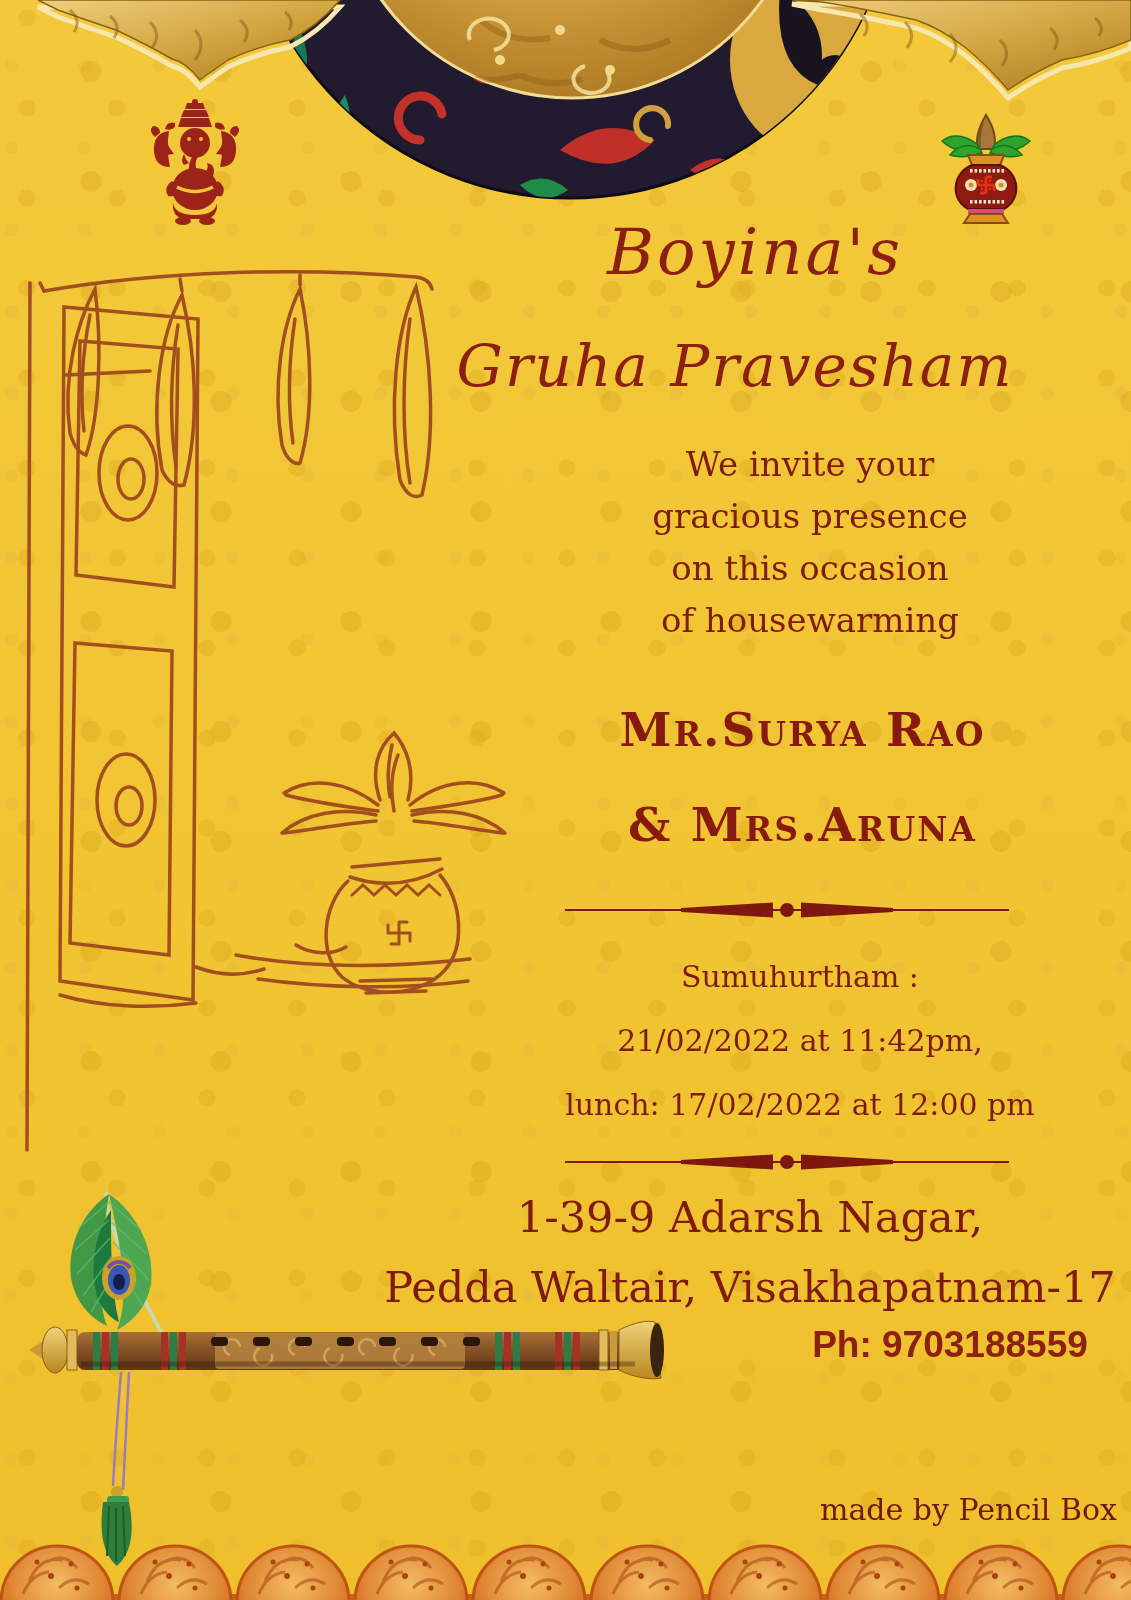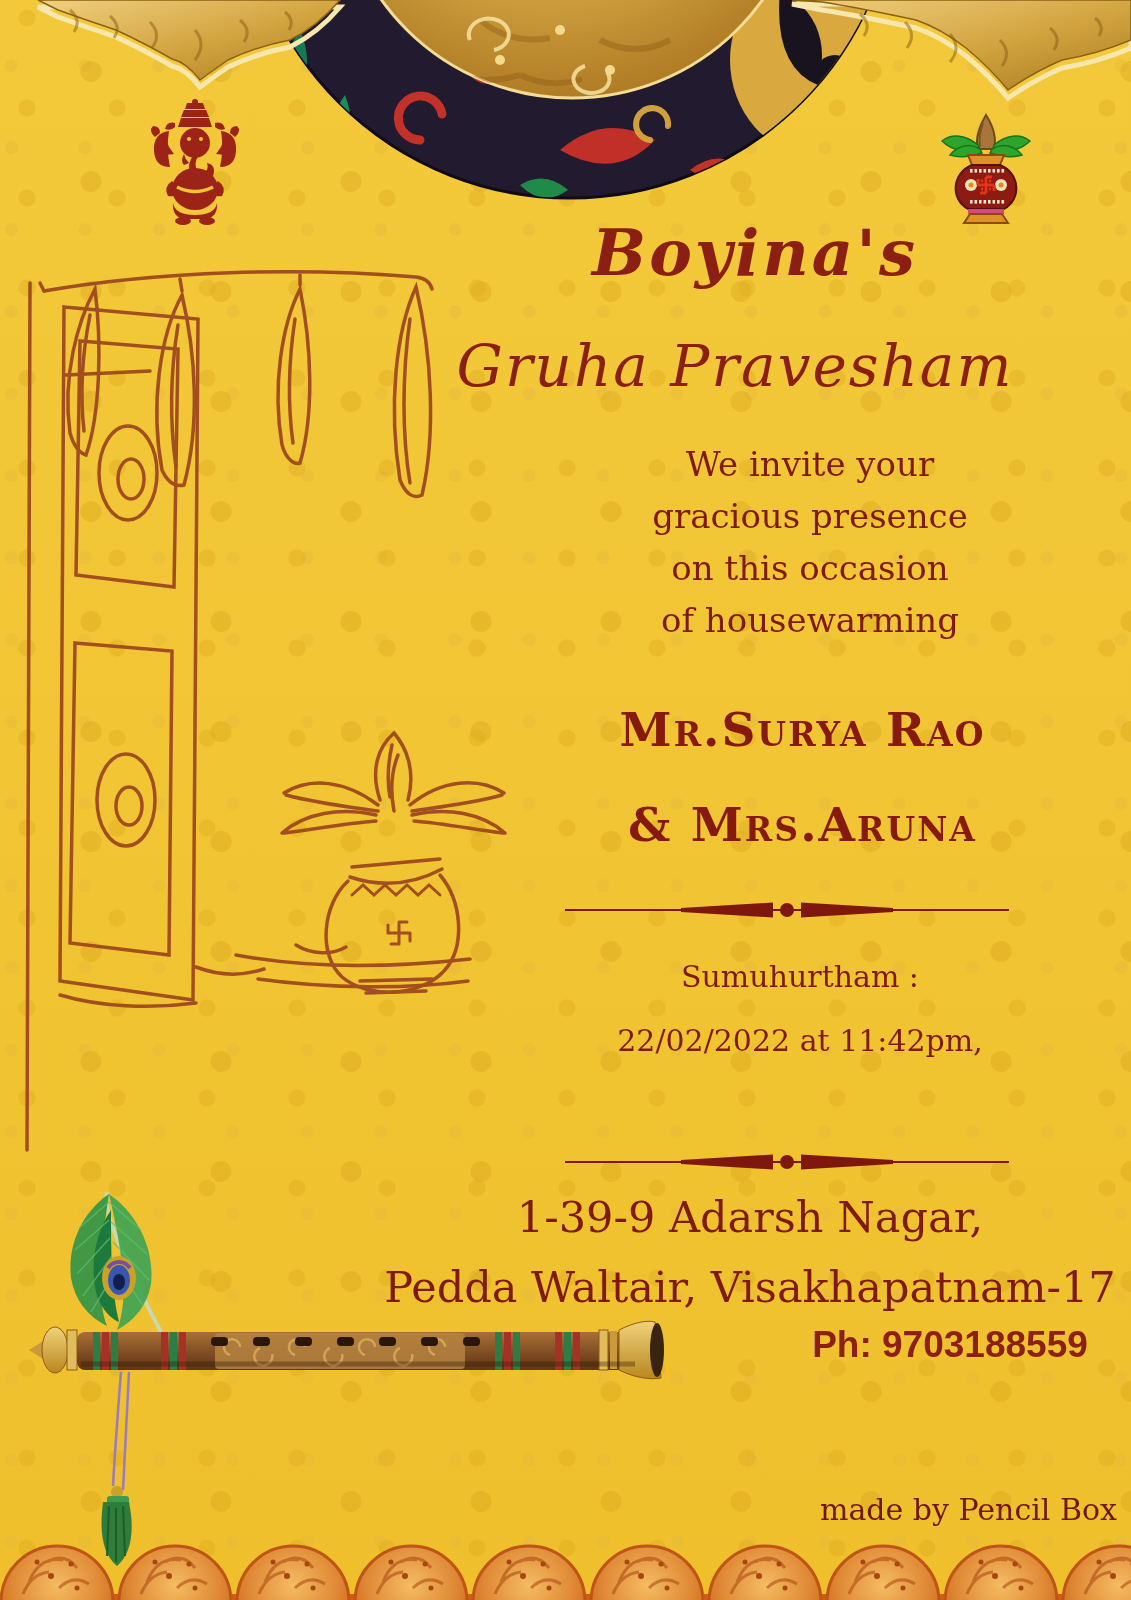--- a/index.html
+++ b/index.html
@@ -13,21 +13,21 @@
       radial-gradient(circle at 70% 65%, rgba(214,160,26,.35) 0 10px, rgba(214,160,26,0) 11px),
       radial-gradient(circle at 15% 80%, rgba(230,185,60,.45) 0 6px, rgba(230,185,60,0) 7px),
       linear-gradient(#F3C93B,#EFC02C);
     background-size:90px 90px,130px 110px,74px 82px,100% 100%;
     font-family:"DejaVu Serif", serif;
   }
   .abs{position:absolute;}
   .txt{color:#7E1A0E;text-align:center;}
   .family-title{
     left:430px;top:215px;width:650px;
-    font-size:64px;font-style:italic;font-weight:700;
+    font-size:64px;font-style:italic;font-weight:400;
     letter-spacing:3px;color:#8B2012;
   }
   .event-title{
     left:340px;top:332px;width:790px;
     font-size:58px;font-style:italic;font-weight:400;
     letter-spacing:2px;color:#8B2012;
   }
   .invite{
     left:610px;top:438px;width:400px;
     font-size:34px;line-height:52px;color:#7E1A0E;
@@ -262,21 +262,22 @@
 
   <svg class="abs divider div1" viewBox="0 0 448 24">
     <line x1="2" y1="12" x2="446" y2="12" stroke="#7E180E" stroke-width="2.2"></line>
     <polygon points="118,10 210,4.5 210,19.5 118,14" fill="#7E180E"></polygon>
     <polygon points="330,10 238,4.5 238,19.5 330,14" fill="#7E180E"></polygon>
     <circle cx="224" cy="12" r="7" fill="#7E180E"></circle>
   </svg>
 
   <div class="abs txt muhurtham">
     <div>Sumuhurtham :</div>
-    <div>22/02/2022 at 11:42pm,</div>
+    <div>21/02/2022 at 11:42pm,</div>
+    <div>lunch: 17/02/2022 at 12:00 pm</div>
   </div>
 
   <svg class="abs divider div2" viewBox="0 0 448 24">
     <line x1="2" y1="12" x2="446" y2="12" stroke="#7E180E" stroke-width="2.2"></line>
     <polygon points="118,10 210,4.5 210,19.5 118,14" fill="#7E180E"></polygon>
     <polygon points="330,10 238,4.5 238,19.5 330,14" fill="#7E180E"></polygon>
     <circle cx="224" cy="12" r="7" fill="#7E180E"></circle>
   </svg>
 
   <div class="abs txt address">

